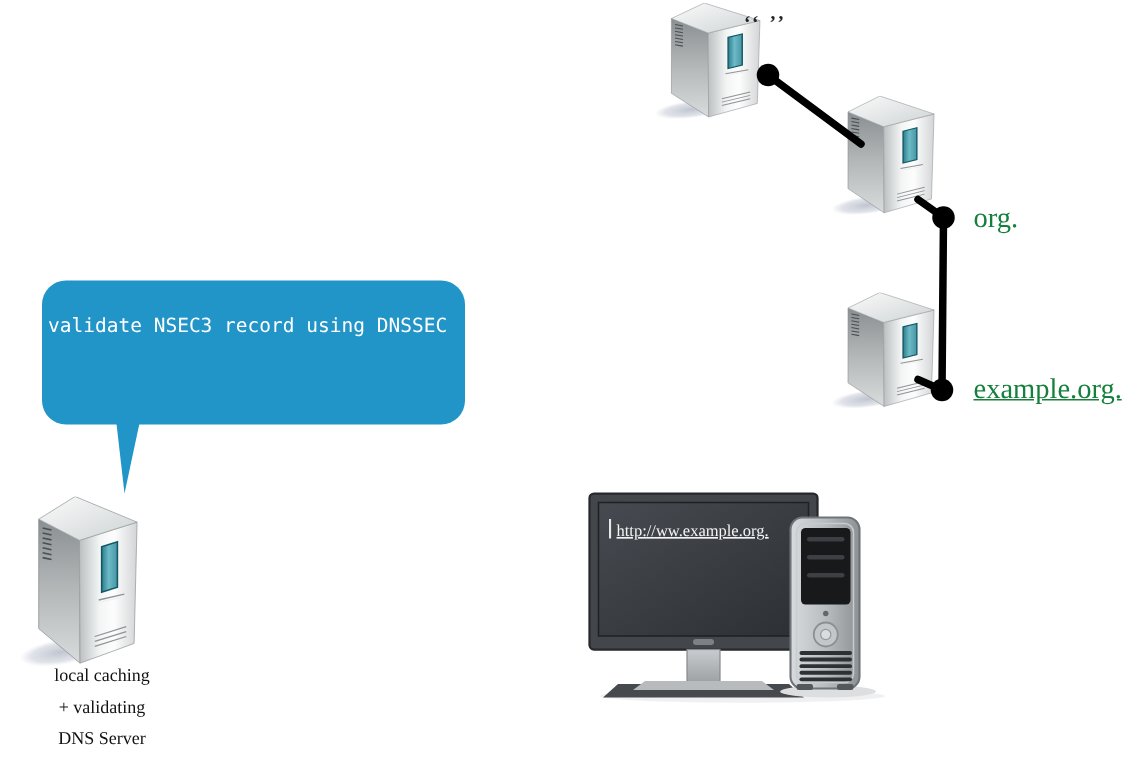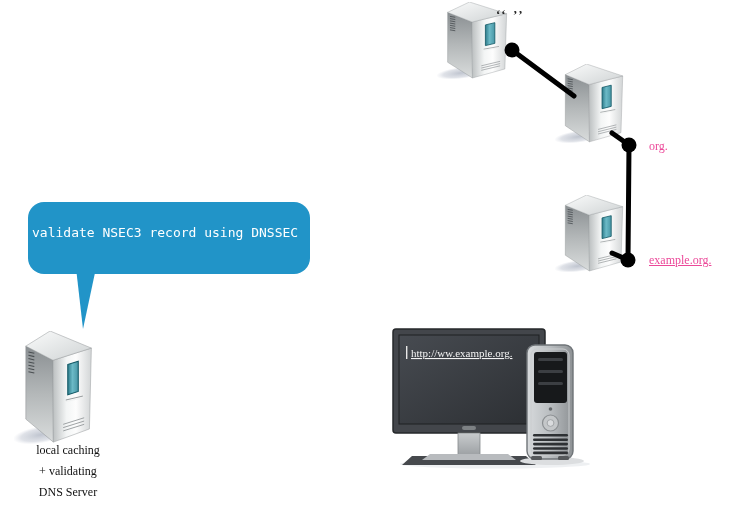--- a/index.html
+++ b/index.html
@@ -2,28 +2,28 @@
 <html><head>
 <meta charset="utf-8">
 <style>
   html,body{margin:0;padding:0;background:#ffffff;}
   #canvas{
     position:relative;width:755px;height:511px;background:#ffffff;
     font-family:"Liberation Serif", serif;overflow:hidden;
   }
   .abs{position:absolute;}
   .label{
-    color:#ec4899;font-size:12px;line-height:20px;white-space:nowrap;
+    color:#15803d;font-size:19px;line-height:20px;white-space:nowrap;
     font-family:"Liberation Serif", serif;
   }
   #root-quotes{
     font-size:13px;font-weight:bold;letter-spacing:2px;color:#222;
   }
   #speech-bubble{
-    position:absolute;left:28px;top:202px;width:282px;height:72px;
+    position:absolute;left:28px;top:187px;width:282px;height:96px;
     border-radius:16px;box-sizing:border-box;padding:21px 0 0 4px;
   }
   .bubble-line{
     font-family:"DejaVu Sans Mono", monospace;font-size:13px;line-height:19px;
     white-space:nowrap;
   }
   #resolver-caption{
     position:absolute;left:2px;top:440px;width:132px;text-align:center;
     font-size:12px;line-height:21px;color:#111;
   }

